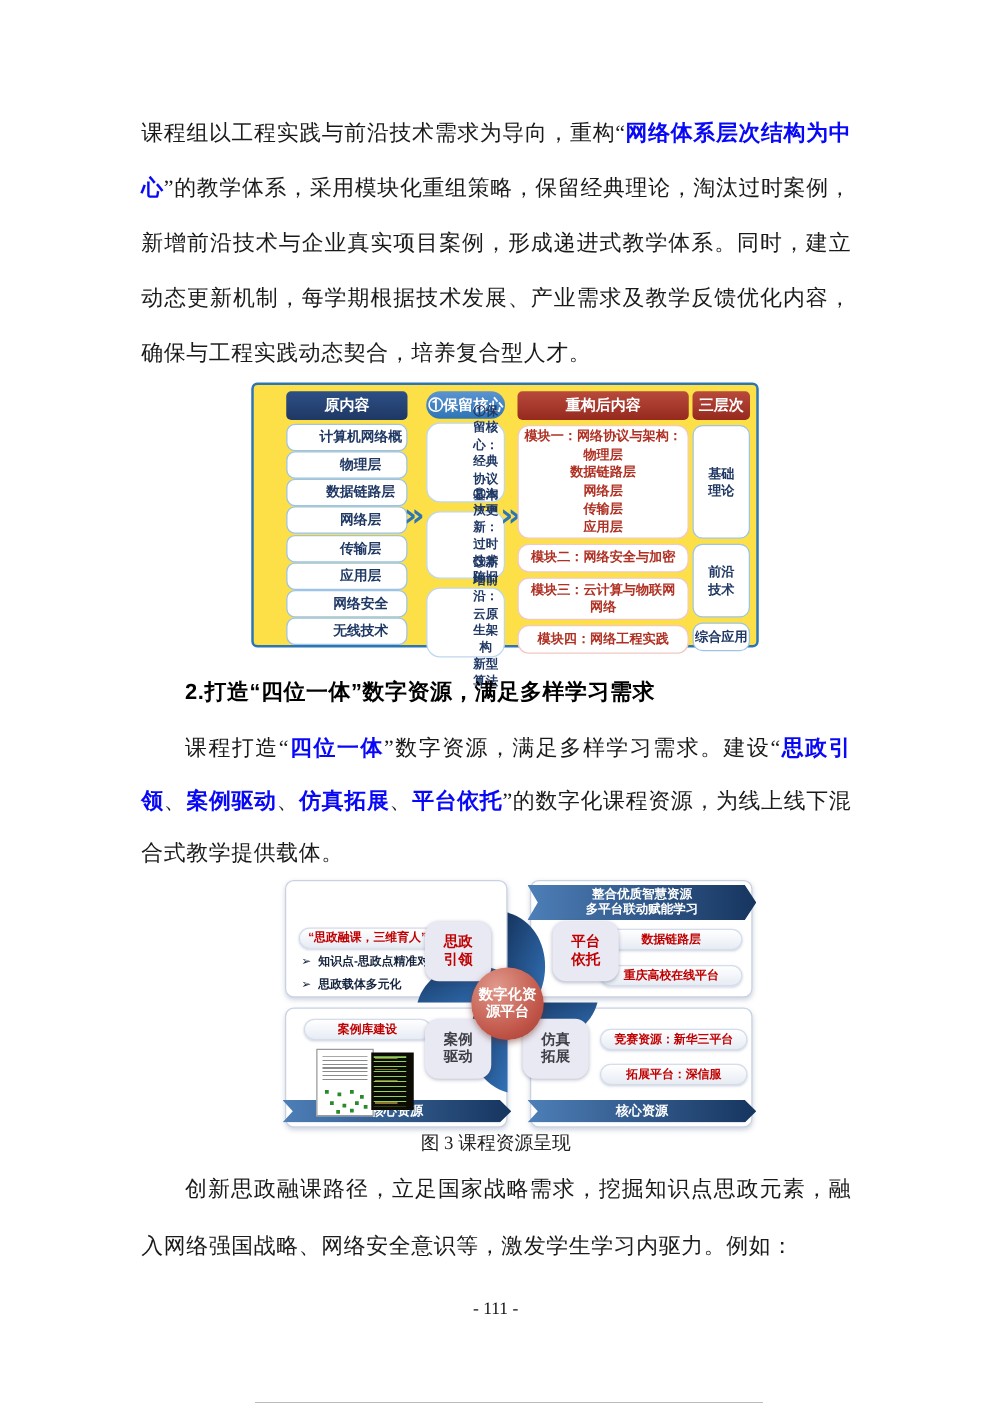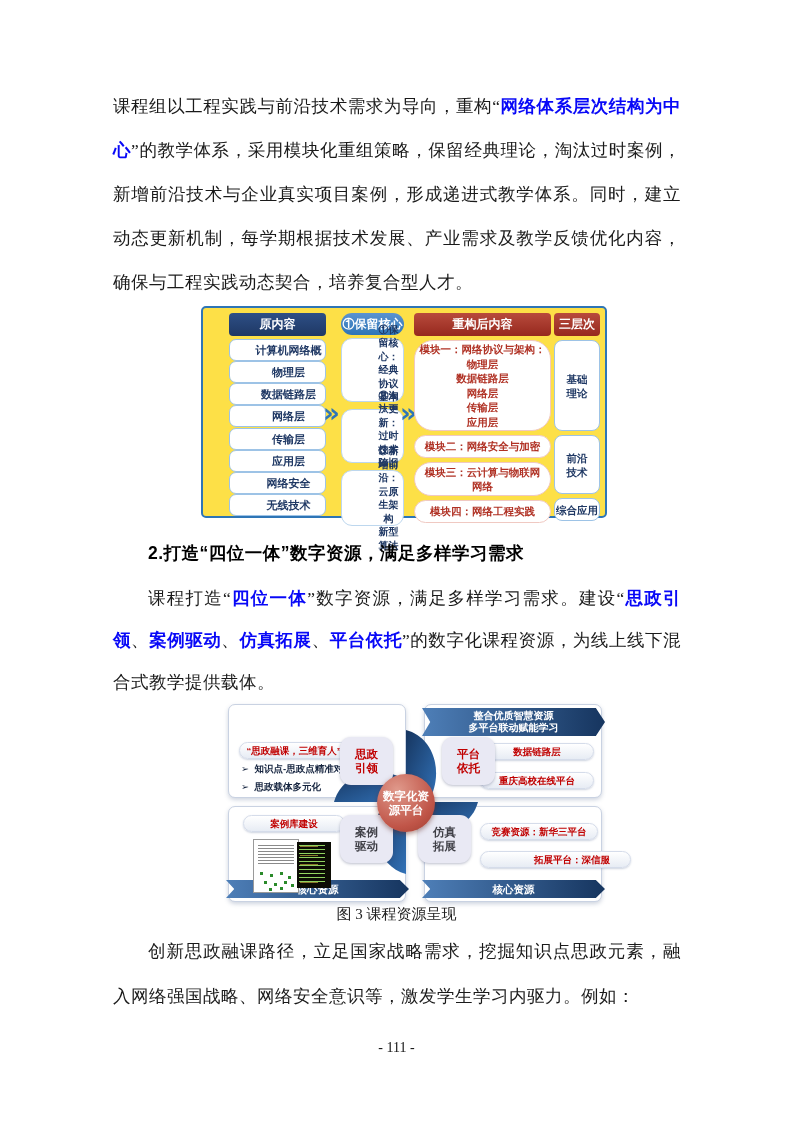--- a/index.html
+++ b/index.html
@@ -33,21 +33,21 @@
         height:23px;text-align:center;flex:none;}
   .hdr-navy{background:linear-gradient(180deg,#2d4f86,#1F3864);}
   .hdr-blue{background:linear-gradient(180deg,#5b93d0,#2E75B6);border-radius:12px;height:22px;line-height:22px;}
   .hdr-red{background:linear-gradient(180deg,#b84a3c,#96291e);}
   #f2col1-items{display:flex;flex-direction:column;justify-content:space-between;height:177px;margin-top:3px;}
   .f2-item{background:#fff;border:1px solid #9DC3E6;border-radius:7px;color:#1F3864;
         font-weight:bold;font-size:11px;line-height:20px;height:20px;text-align:center;flex:none;padding-left:22px;}
   .f2-strat{background:#fff;border:1px solid #BDD7EE;border-radius:11px;color:#1F3864;
         font-weight:bold;font-size:10px;line-height:13.5px;text-align:center;white-space:pre-line;
         display:flex;align-items:center;justify-content:center;flex:none;padding-left:32px;}
-  .f2-mod{background:#fff;border:1px solid #F0C9C2;border-radius:19px;color:#B03124;
+  .f2-mod{background:#fff;border:1px solid #F0C9C2;border-radius:9px;color:#B03124;
         font-weight:bold;font-size:10.5px;line-height:14.5px;text-align:center;white-space:pre-line;
         display:flex;align-items:center;justify-content:center;flex:none;}
   .f2-layer{background:#fff;border:1px solid #9DC3E6;border-radius:8px;color:#1F3864;
         font-weight:bold;font-size:10.5px;line-height:14px;text-align:center;white-space:pre-line;
         display:flex;align-items:center;justify-content:center;flex:none;}
   .f2-chevron{position:absolute;top:92px;color:#2E75B6;font-size:26px;font-weight:bold;
         font-family:"DejaVu Sans",sans-serif;line-height:26px;}
   #f2-chev1{left:120px;}
   #f2-chev2{left:197px;}
 
@@ -184,21 +184,21 @@
     <div id="f3-bl" class="f3-box">
       <div class="f3-pill" style="left:14px;top:8px;width:100px;">案例库建设</div>
       <div id="doc-thumb">
         <div id="doc-dots"></div>
       </div>
       <div id="term-thumb"></div>
       <div class="f3-banner bottom">核心资源</div>
     </div>
     <div id="f3-br" class="f3-box">
       <div class="f3-pill" style="left:55px;top:16px;width:116px;">竞赛资源：新华三平台</div>
-      <div class="f3-pill" style="left:55px;top:44px;width:116px;padding-left:33px;">拓展平台：深信服</div>
+      <div class="f3-pill" style="left:55px;top:44px;width:116px;">拓展平台：深信服</div>
       <div class="f3-banner bottom">核心资源</div>
     </div>
 
     <svg id="blades" width="152" height="152" viewBox="0 0 152 152">
       <defs>
         <linearGradient id="gb" x1="0" y1="0" x2="1" y2="1">
           <stop offset="0" stop-color="#16355f"></stop>
             <stop offset="1" stop-color="#3272b8"></stop>
         </linearGradient>
       </defs>

